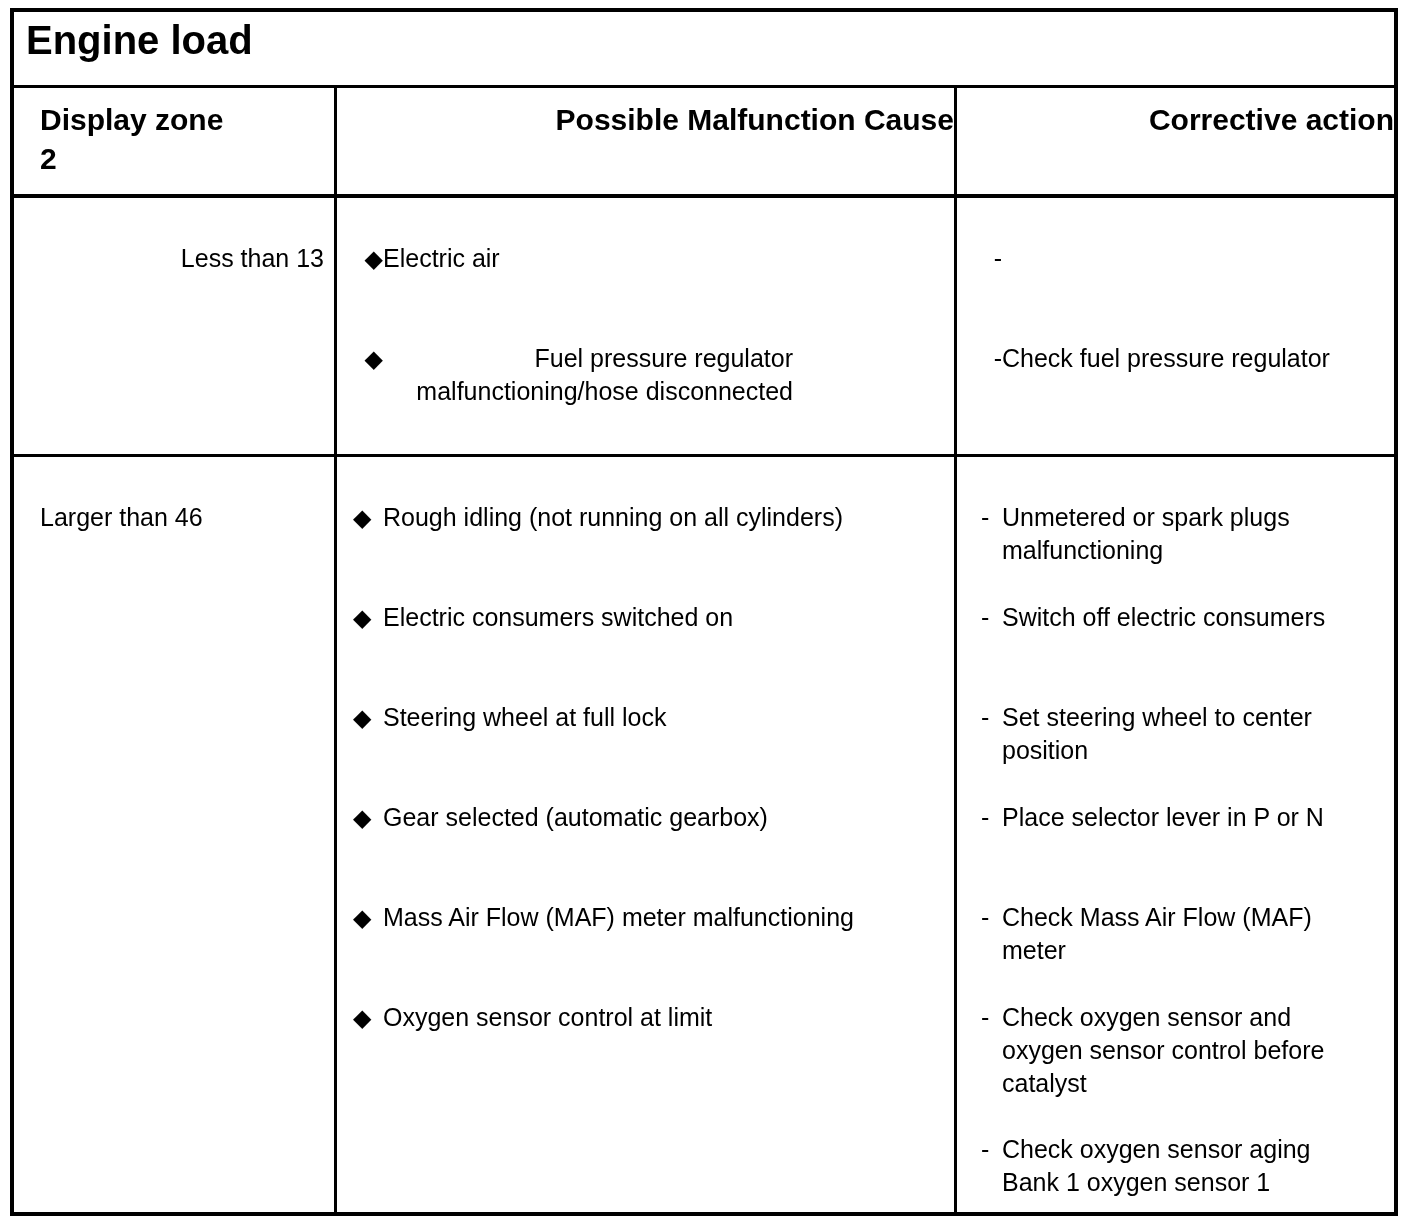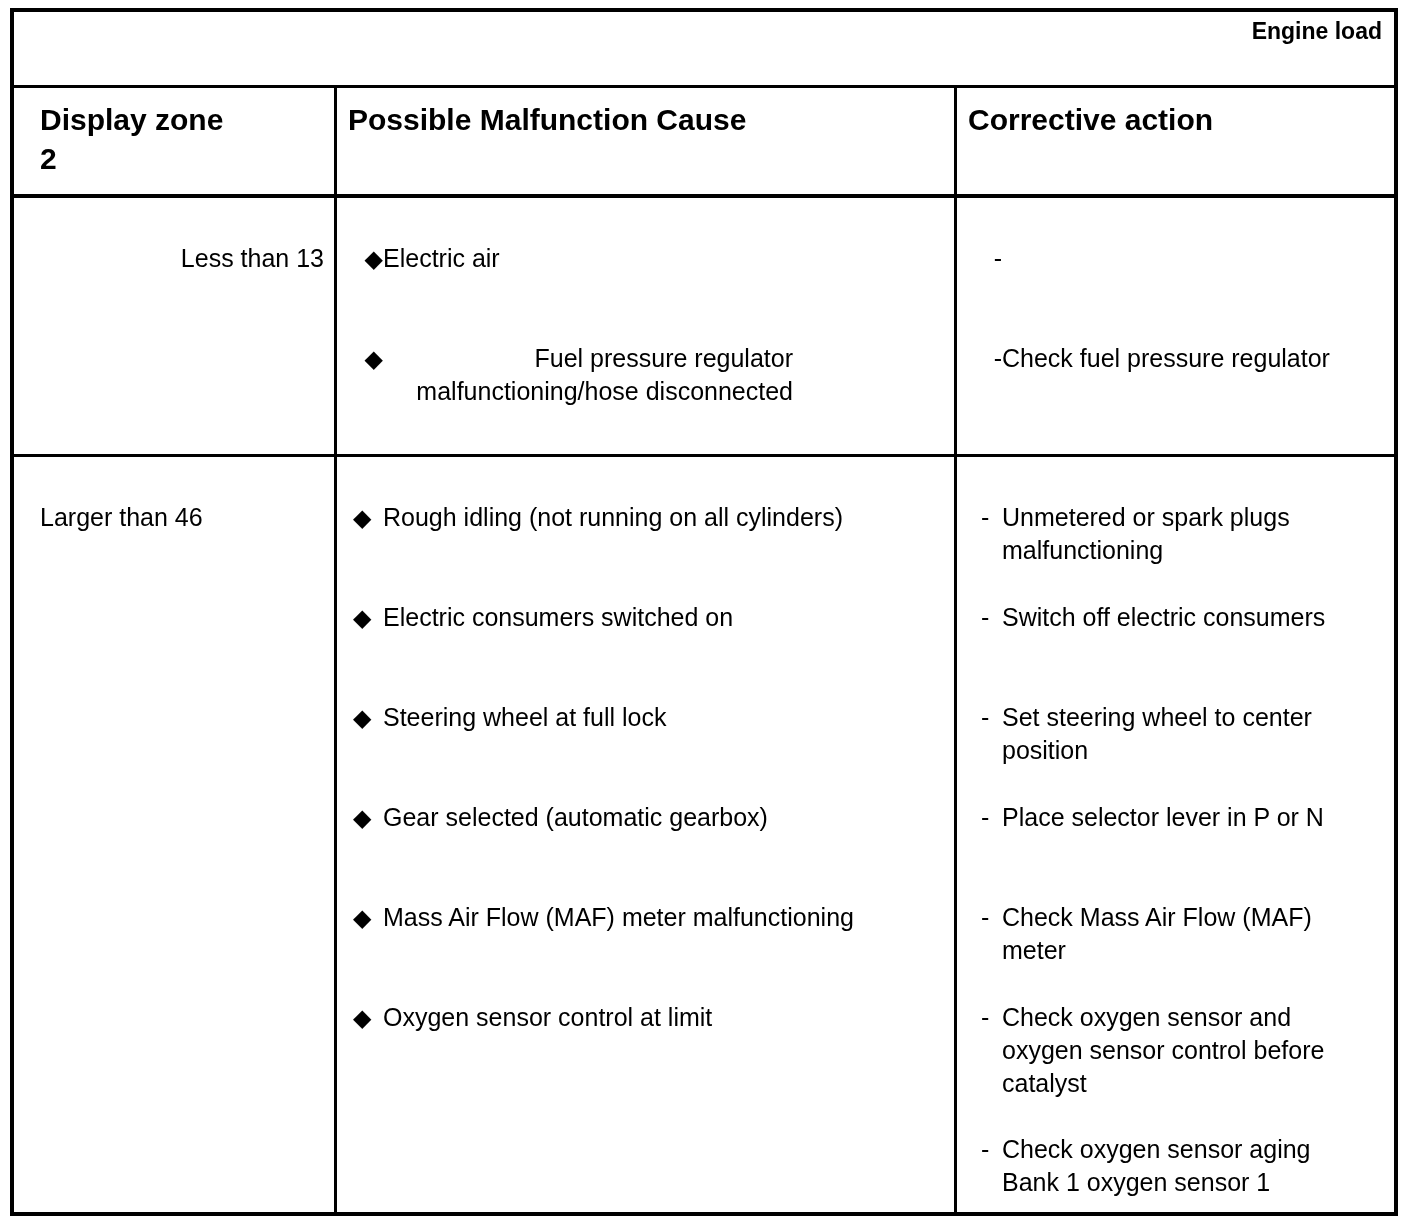--- a/index.html
+++ b/index.html
@@ -23,44 +23,43 @@
     border: 4px solid #000000;
     display: flex;
     flex-direction: column;
     background: #ffffff;
     overflow: hidden;
   }
   .title-row {
     flex: 0 0 76px;
     border-bottom: 3px solid #000000;
     padding: 6px 12px 0 12px;
-    font-size: 23px;
+    font-size: 40px;
     font-weight: bold;
     overflow: hidden;
-    text-align: right;
   }
   .row {
     display: grid;
     grid-template-columns: 323px 620px 1fr;
   }
   .cell {
     border-right: 3px solid #000000;
     overflow: hidden;
   }
   .cell:last-child { border-right: none; }
 
   .header-row {
     flex: 0 0 110px;
     border-bottom: 4px solid #000000;
   }
   .header-cell {
     font-size: 30px;
     font-weight: bold;
     padding-top: 12px;
-    text-align: left;
+    text-align: right;
     line-height: 1.3;
     padding-left: 11px;
   }
   .header-cell.left {
     text-align: left;
     padding-left: 26px;
   }
 
   .body-row { border-bottom: 3px solid #000000; }
   .body-row.row-1 { flex: 0 0 240px; text-align: right; }

